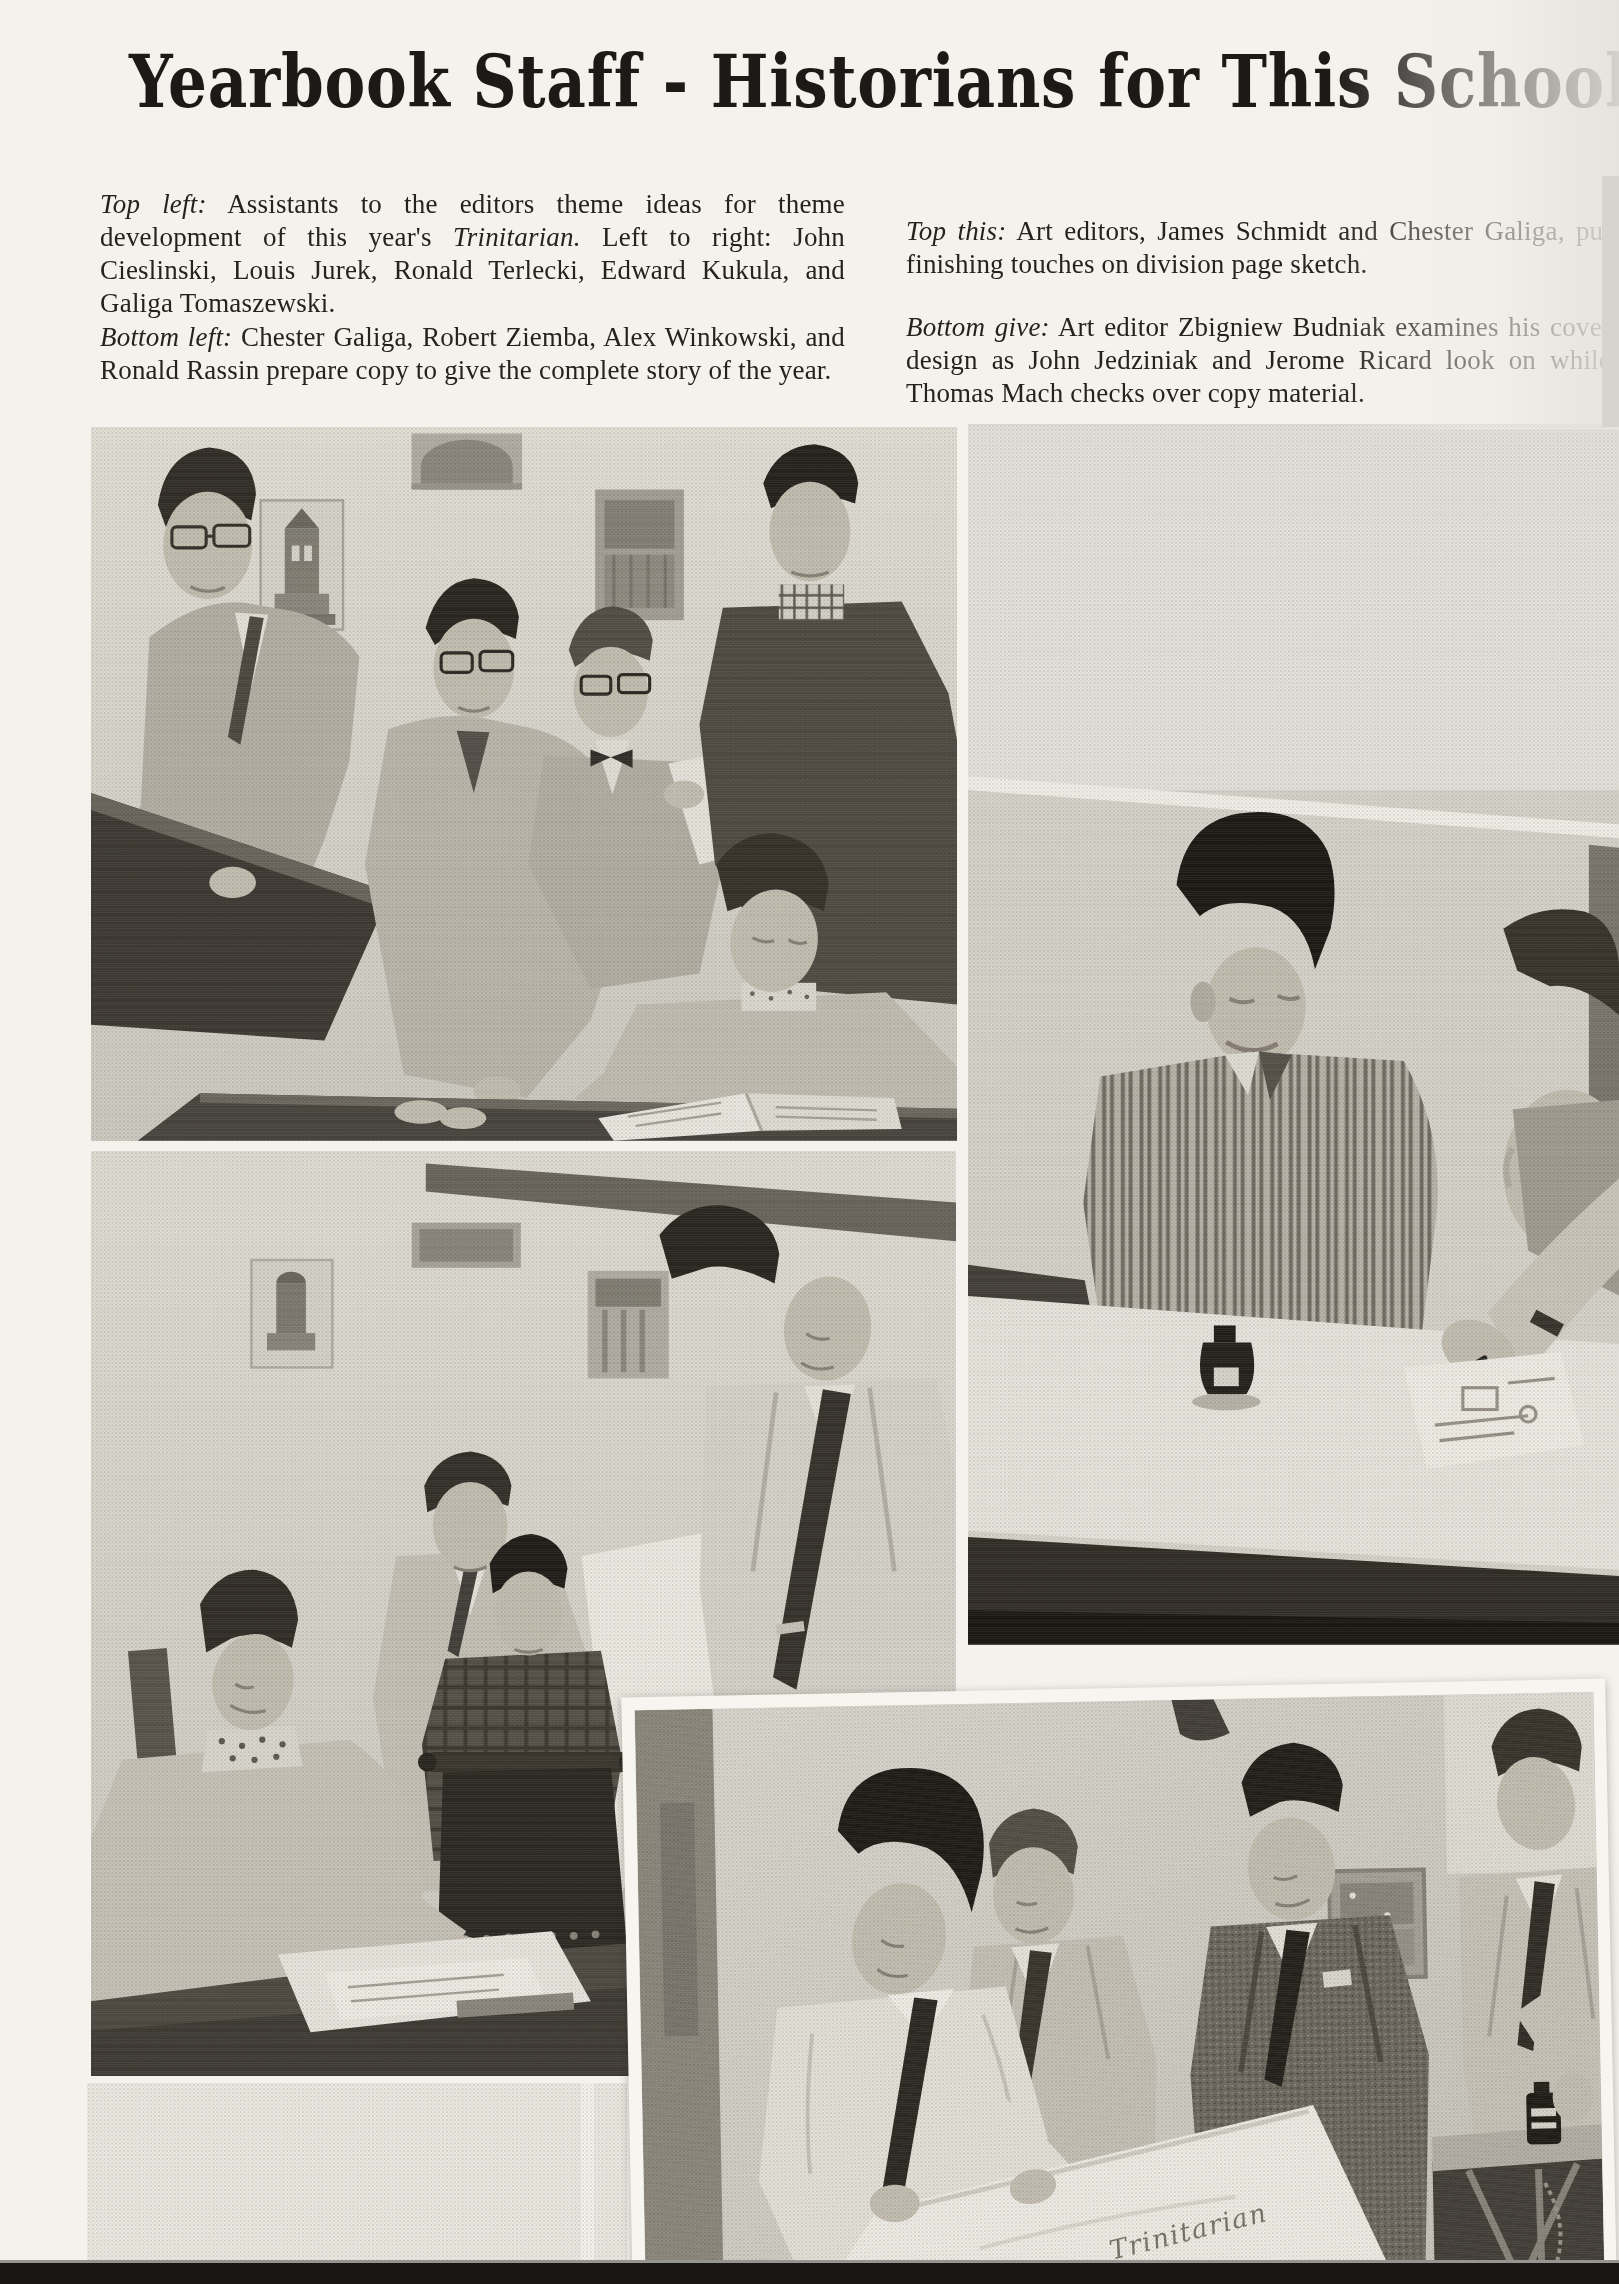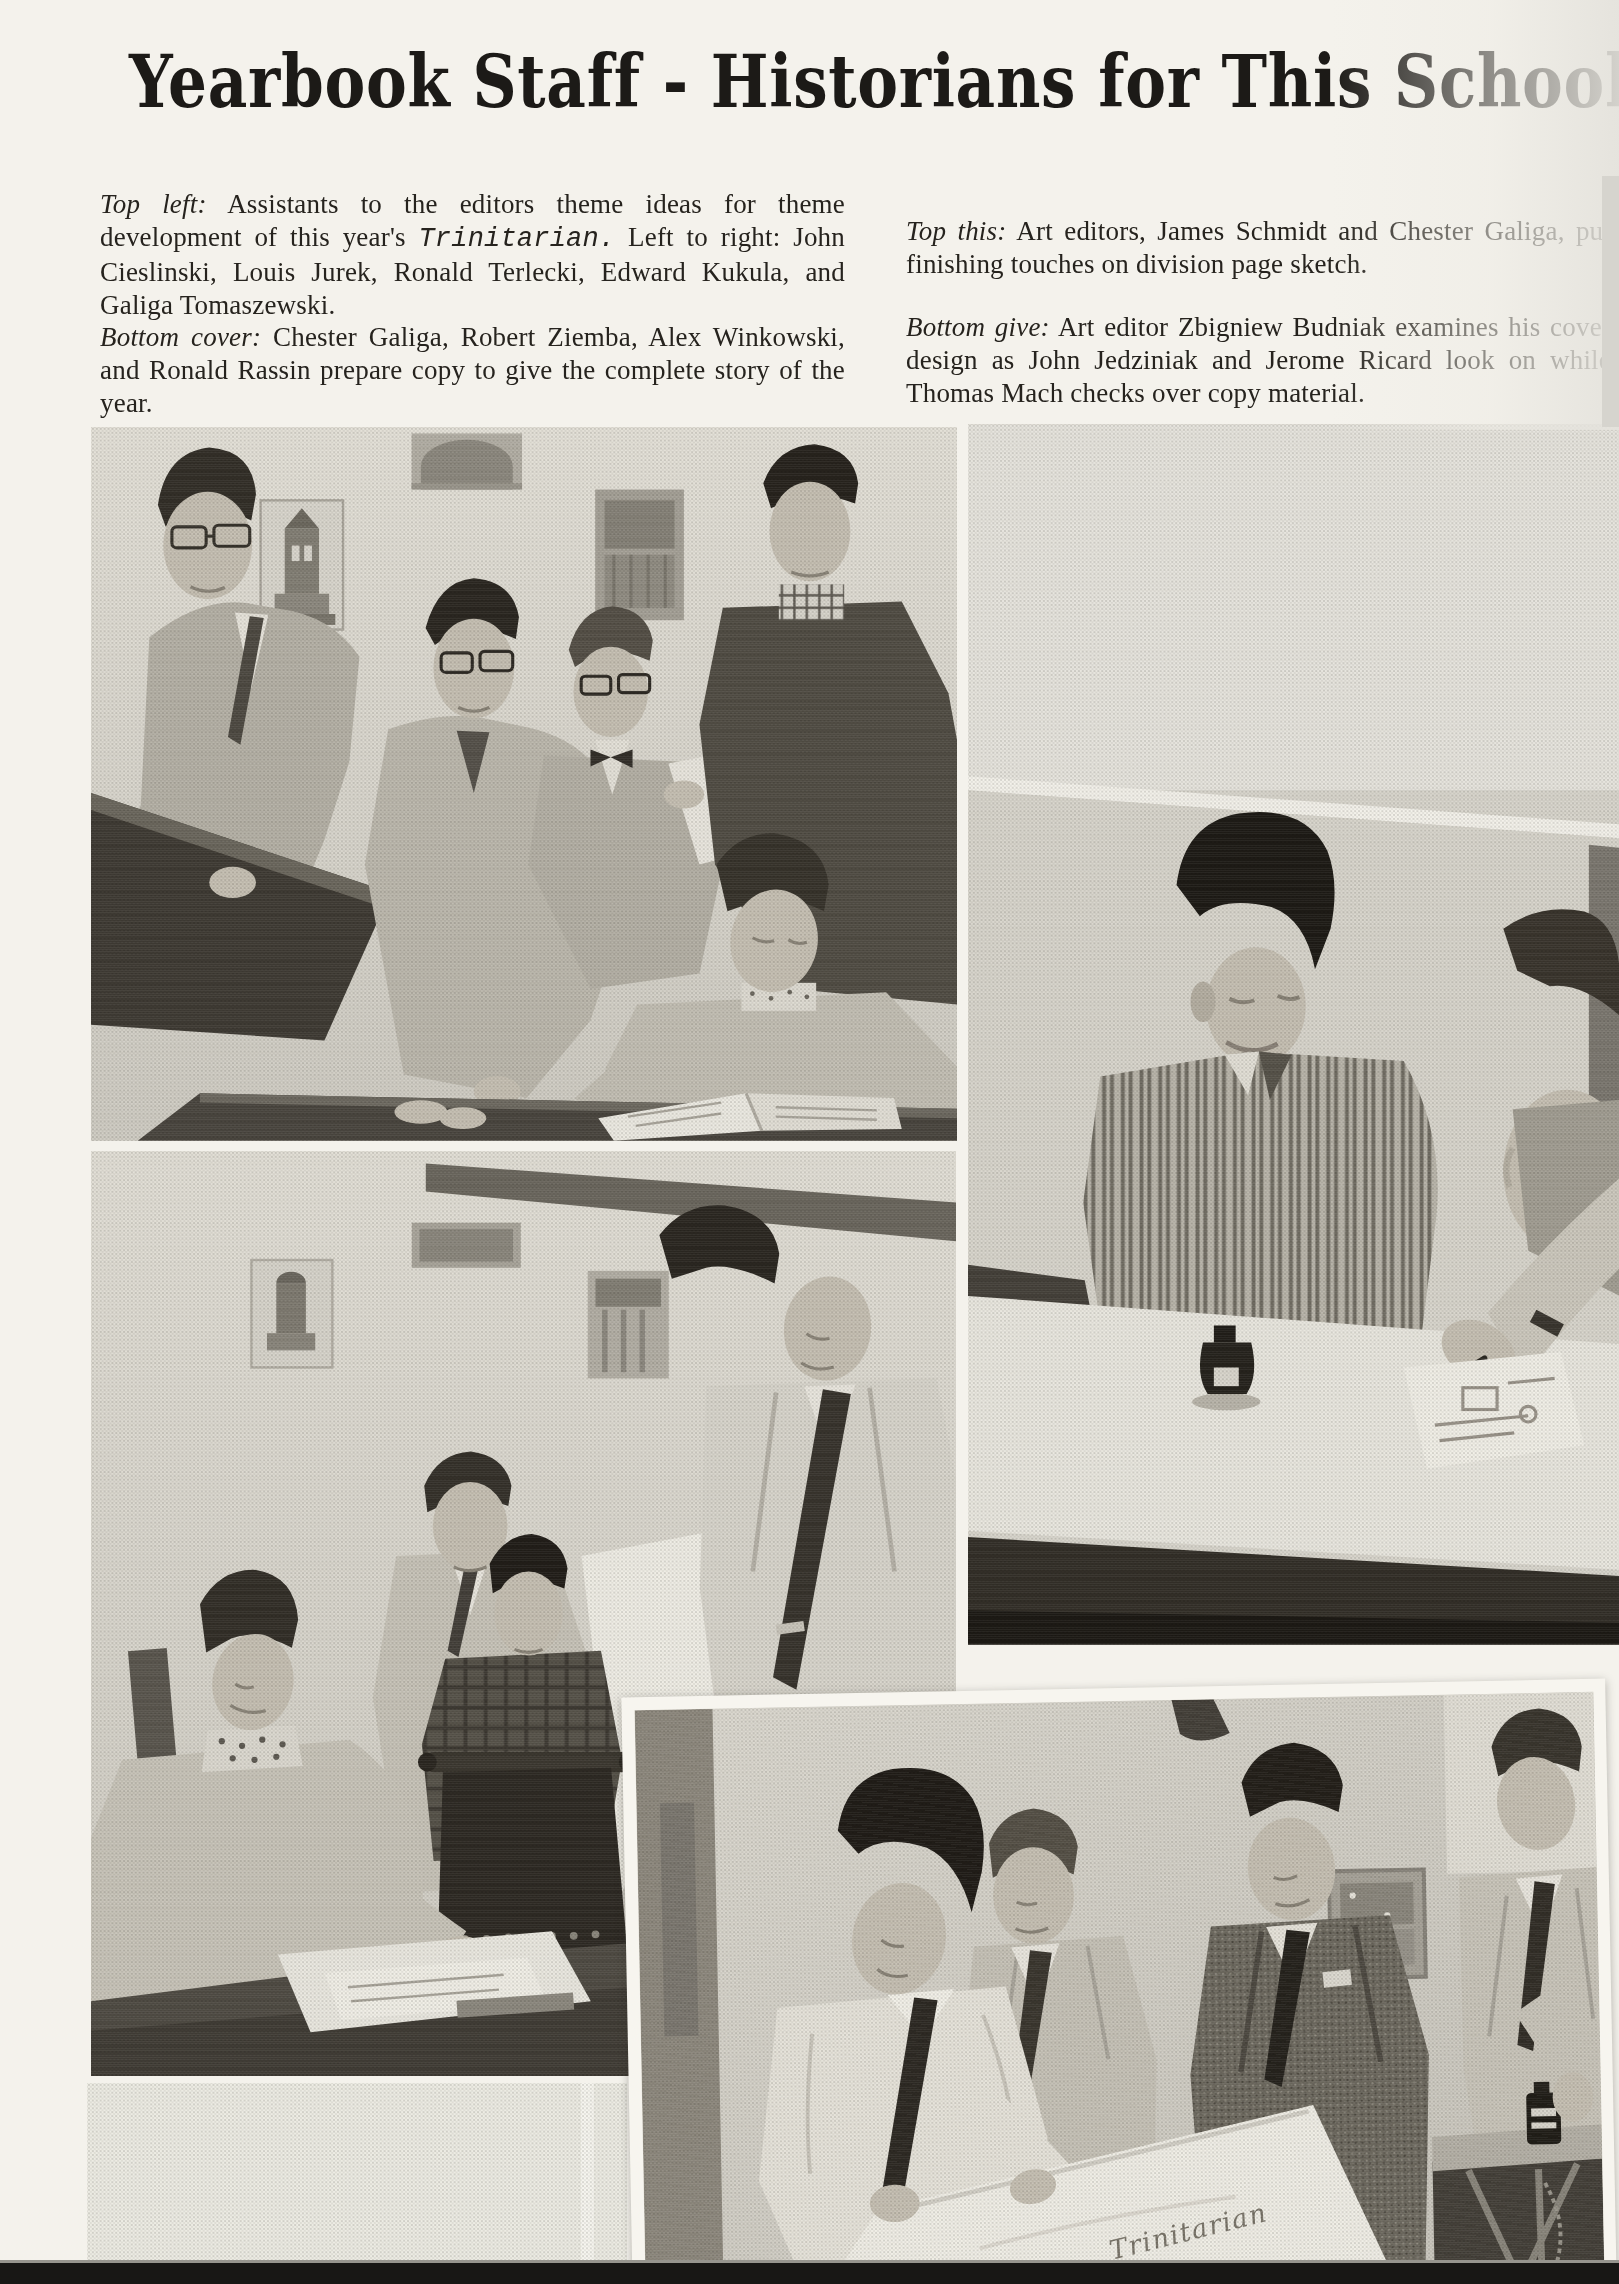--- a/index.html
+++ b/index.html
@@ -11,21 +11,21 @@
     font-family:"DejaVu Serif", serif; font-weight:bold; color:#1c1a17;
     font-size:72px; letter-spacing:0.8px; white-space:nowrap;
     transform:scaleX(.85); transform-origin:left top;
   }
 
   .cap{
     position:absolute; margin:0; font-size:27px; line-height:33px;
     color:#26231e; text-align:justify; letter-spacing:0.2px;
   }
   .cap .lead{font-style:italic;}
-  .cap .ital{font-style:italic;font-family:Liberation Mono, monospace;}
+  .cap .ital{font-style:italic;}
 
   .photo{
     position:absolute; overflow:hidden; background:#d8d5cc;
   }
   .photo svg{display:block;}
   .ht{
     position:absolute; inset:0; pointer-events:none; mix-blend-mode:multiply;
     background-image:
       radial-gradient(rgba(32,30,26,.17) 0.6px, transparent 1.1px),
       radial-gradient(rgba(32,30,26,.09) 0.6px, transparent 1.1px);
@@ -72,21 +72,21 @@
   <h1 class="title">Yearbook Staff - Historians for This School Year</h1>
 
   <p class="cap" style="left:100px; top:188px; width:745px;">
     <span class="lead">Top left:</span>
     <span>Assistants to the editors theme ideas for theme development of this year's</span>
     <span class="ital">Trinitarian.</span>
     <span>Left to right: John Cieslinski, Louis Jurek, Ronald Terlecki, Edward Kukula, and Galiga Tomaszewski.</span>
   </p>
 
   <p class="cap" style="left:100px; top:321px; width:745px;">
-    <span class="lead">Bottom cover:</span>
+    <span class="lead">Bottom left:</span>
     <span>Chester Galiga, Robert Ziemba, Alex Winkowski, and Ronald Rassin prepare copy to give the complete story of the year.</span>
   </p>
 
   <p class="cap" style="left:906px; top:215px; width:705px;">
     <span class="lead">Top this:</span>
     <span>Art editors, James Schmidt and Chester Galiga, put finishing touches on division page sketch.</span>
   </p>
 
   <p class="cap" style="left:906px; top:311px; width:705px;">
     <span class="lead">Bottom give:</span>

